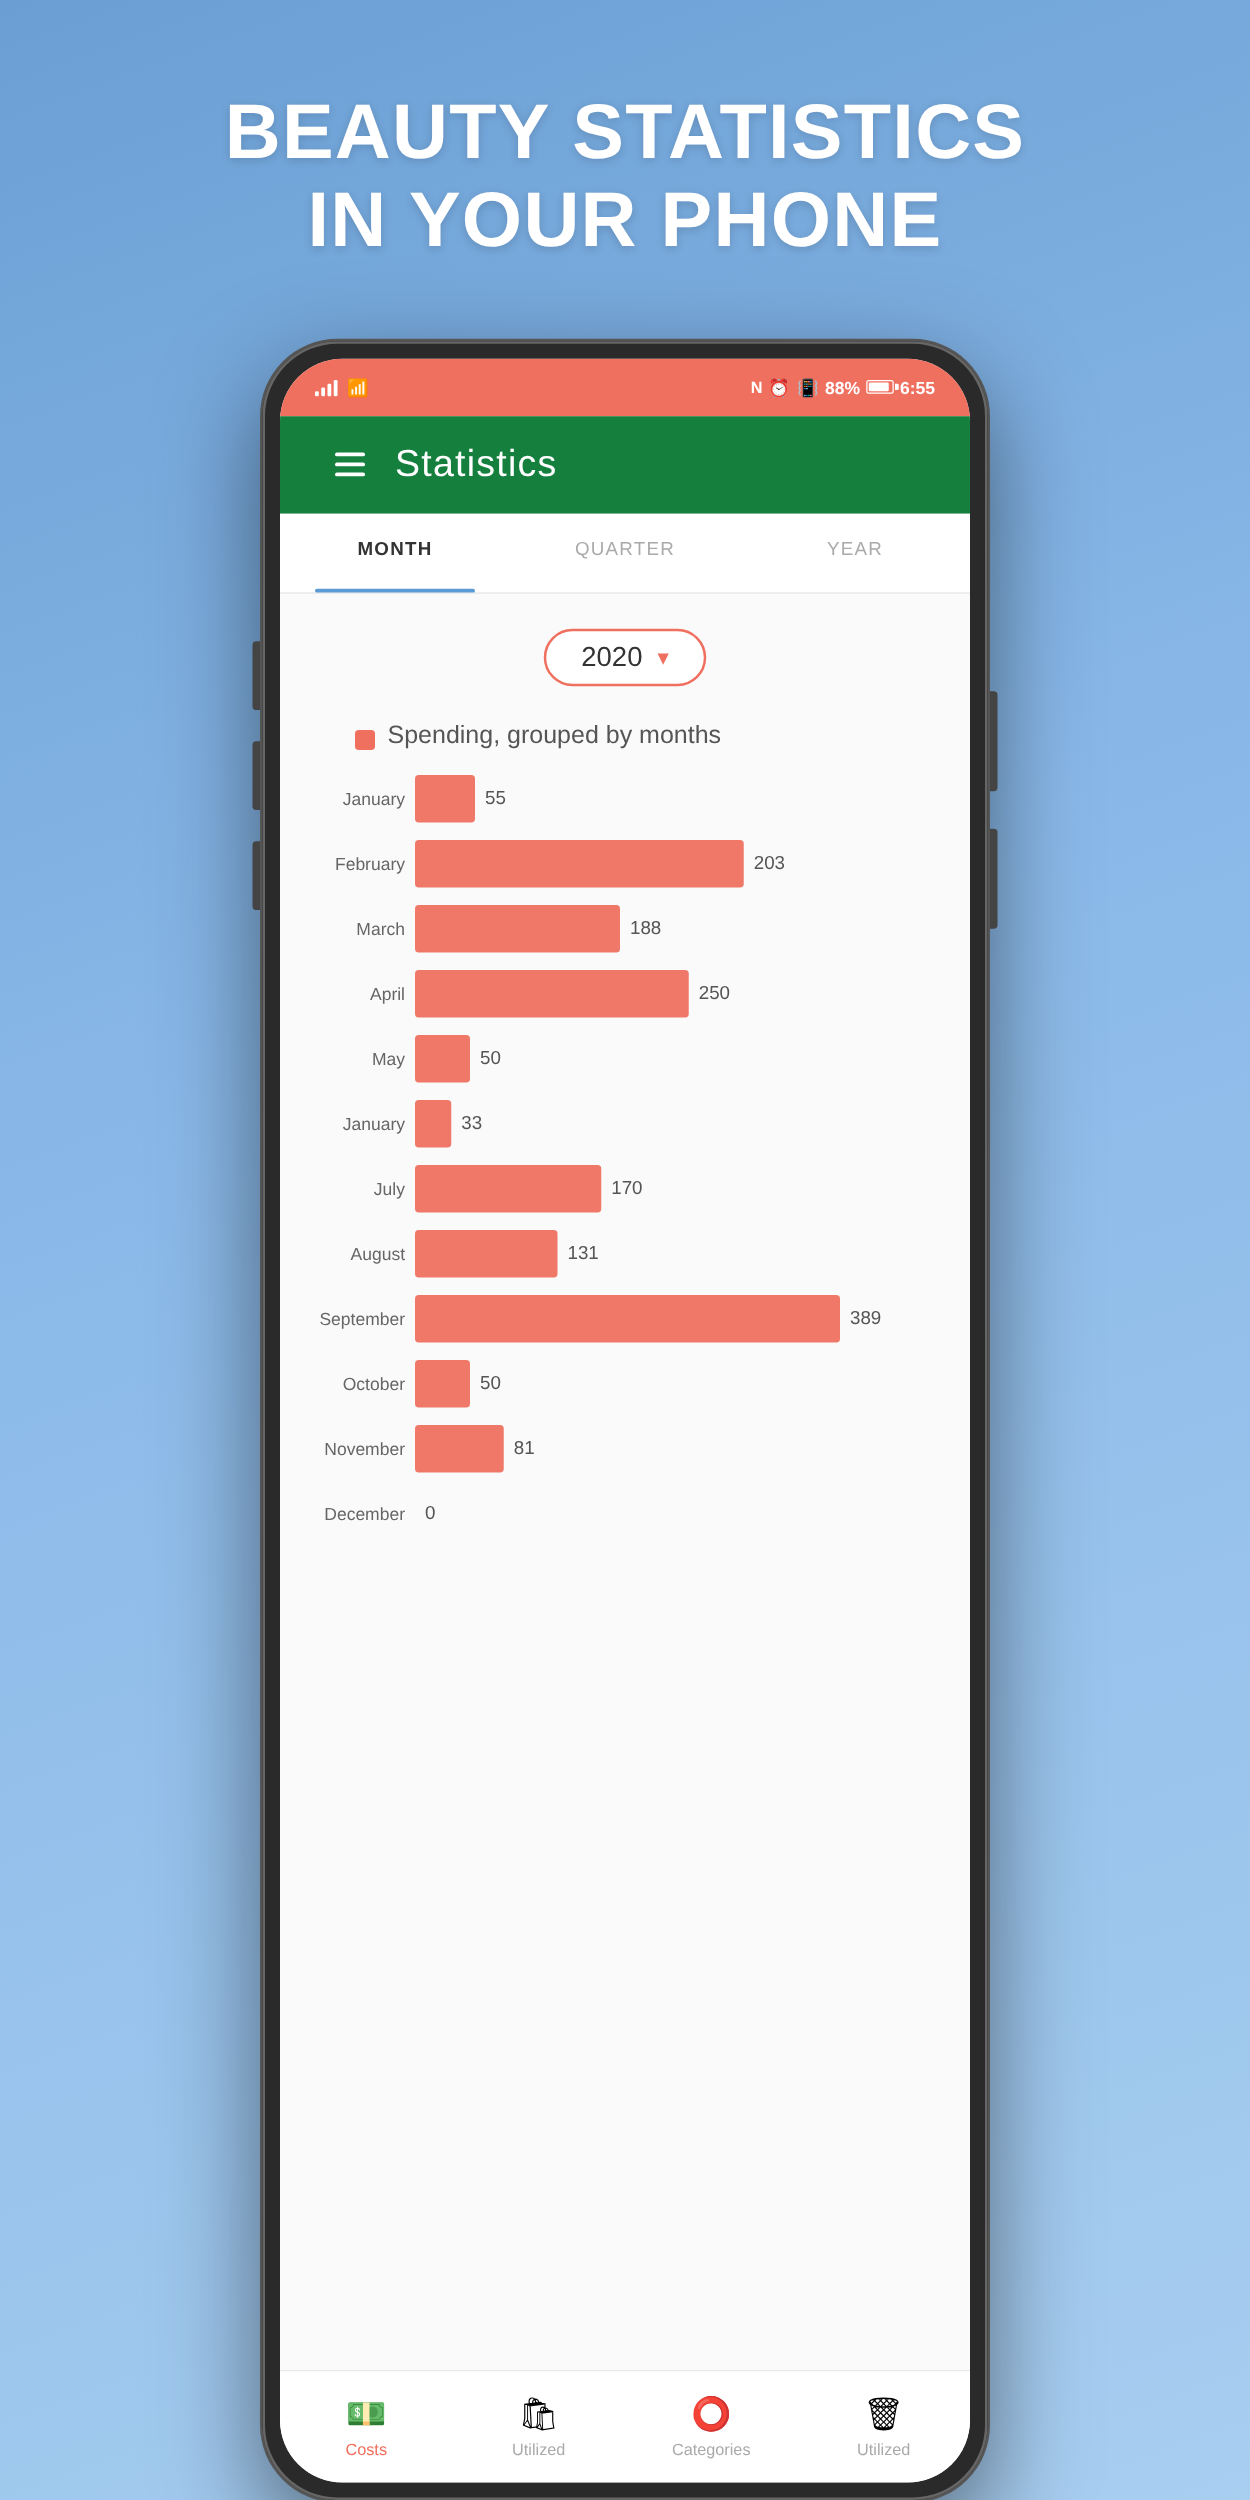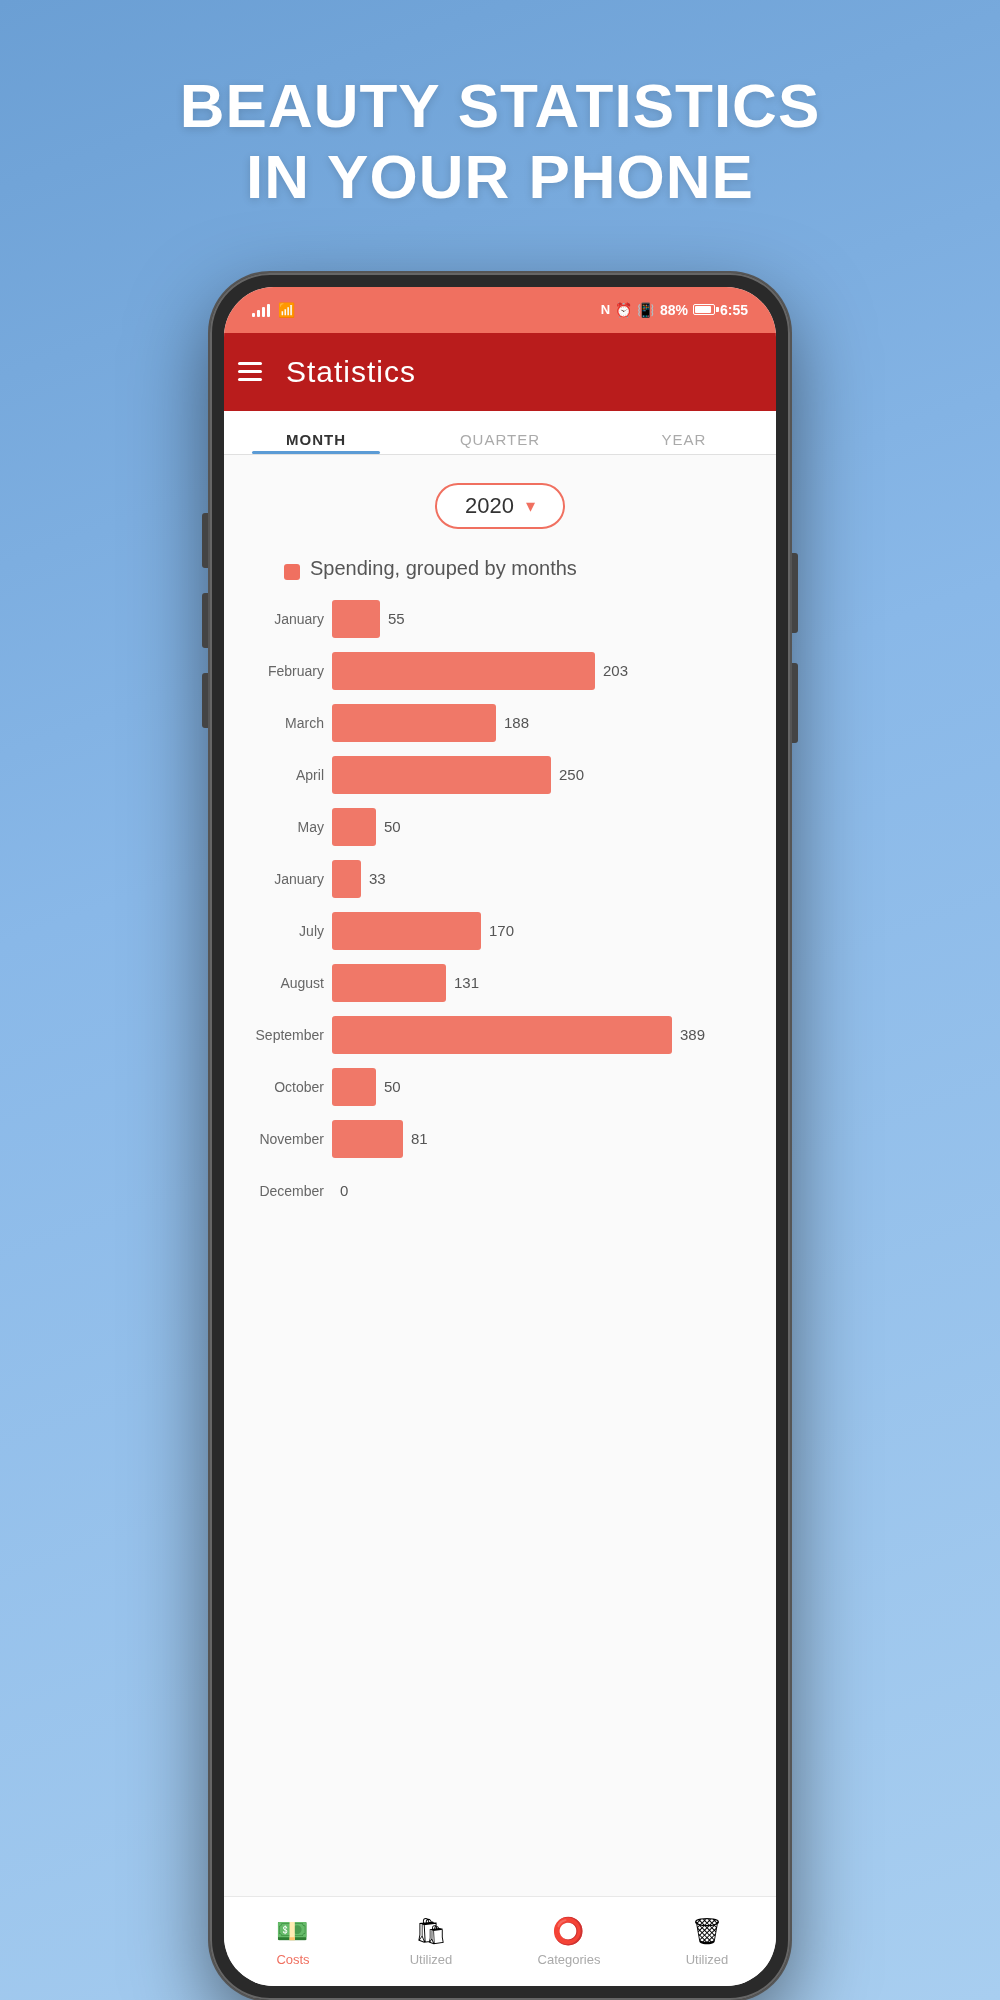--- a/index.html
+++ b/index.html
@@ -126,25 +126,25 @@
     .battery-fill {
       position: absolute;
       left: 1px; top: 1px; bottom: 1px;
       width: 82%;
       background: white;
       border-radius: 1px;
     }
 
     
     .app-header {
-      background: #b91c1c;
+      background: #15803d;
       height: 78px;
       display: flex;
       align-items: center;
-      padding: 0 14px;
+      padding: 0 44px;
       gap: 24px;
       flex-shrink: 0;
     }
     .hamburger {
       display: flex;
       flex-direction: column;
       gap: 5px;
       cursor: pointer;
     }
     .hamburger span {
@@ -164,21 +164,21 @@
     
     .tab-bar {
       background: white;
       display: flex;
       flex-shrink: 0;
       border-bottom: 1px solid #e0e0e0;
     }
     .tab-item {
       flex: 1;
       text-align: center;
-      padding: 20px 0 6px;
+      padding: 20px 0 26px;
       font-size: 15px;
       letter-spacing: 1px;
       color: #aaa;
       font-weight: 500;
       cursor: pointer;
       position: relative;
     }
     .tab-item.active {
       color: #333;
       font-weight: 700;

